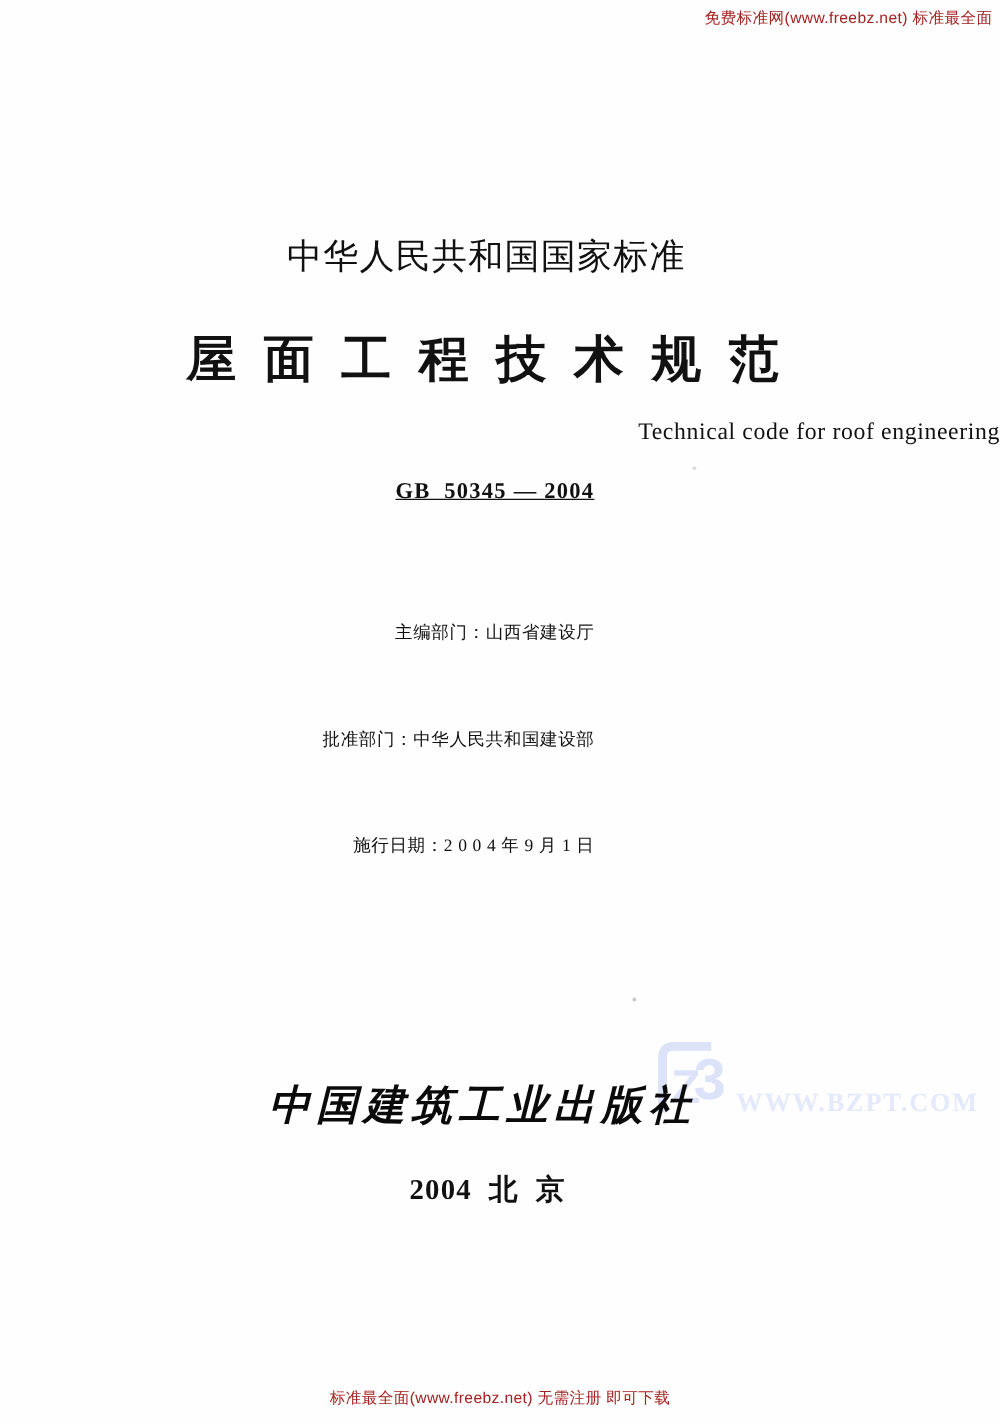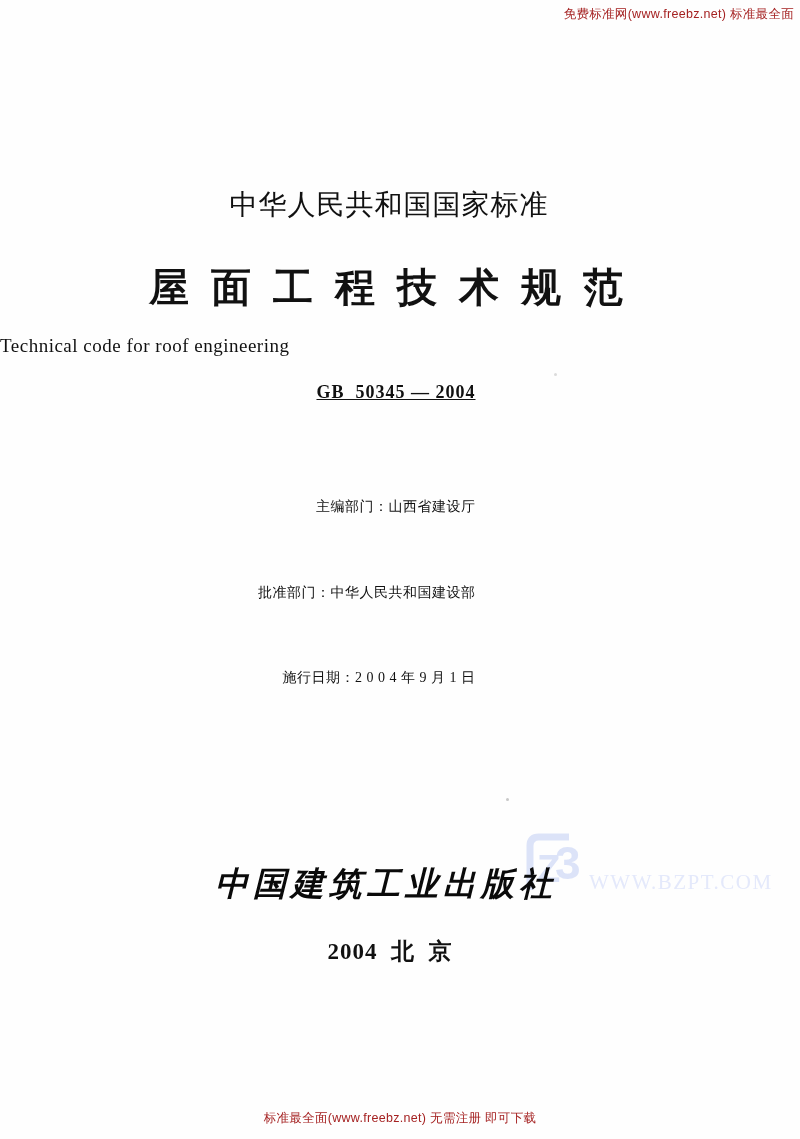--- a/index.html
+++ b/index.html
@@ -56,21 +56,21 @@
     font-size: 40px;
     font-weight: bold;
     letter-spacing: 6px;
     white-space: pre;
   }
   .title-en {
     position: absolute;
     top: 335px;
     left: 0;
     right: 0;
-    text-align: left;
+    text-align: right;
     font-size: 19px;
     letter-spacing: 0.5px;
     white-space: pre;
   }
   .code {
     position: absolute;
     top: 382px;
     left: 0;
     right: 8px;
     text-align: center;
@@ -118,21 +118,21 @@
     font-weight: bold;
     letter-spacing: 7px;
     color: #dce3f8;
     white-space: pre;
   }
   .wm-url {
     position: absolute;
     left: 66px;
     top: 42px;
     font-size: 21px;
-    font-weight: normal;
+    font-weight: bold;
     letter-spacing: 1.5px;
     color: #e4e9fb;
     white-space: pre;
   }
   .publisher {
     position: absolute;
     top: 862px;
     left: 0;
     right: 28px;
     text-align: center;

